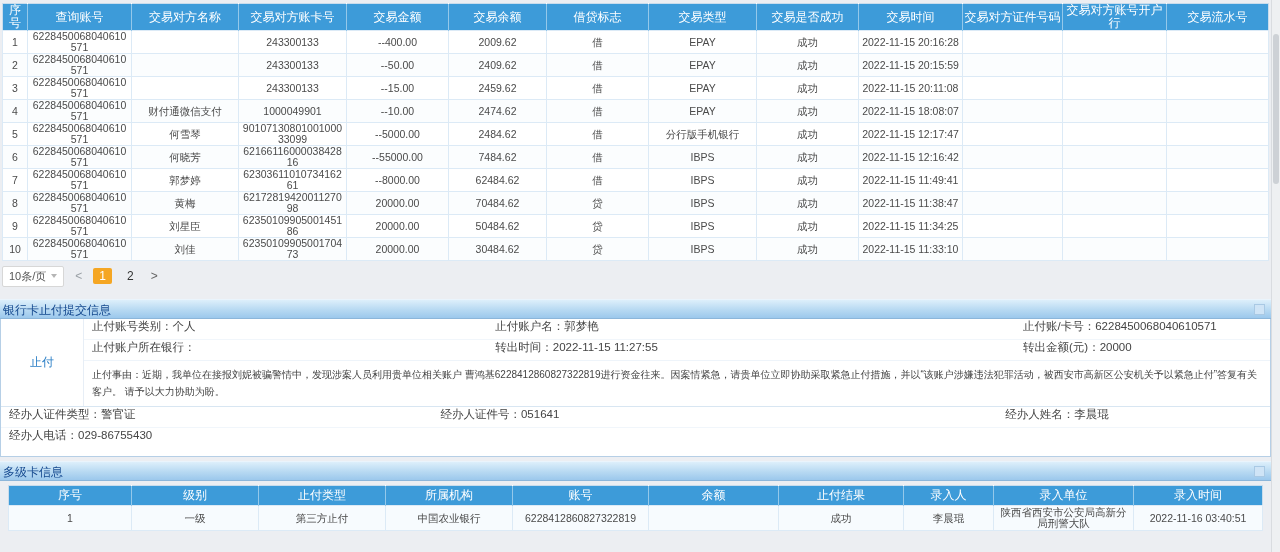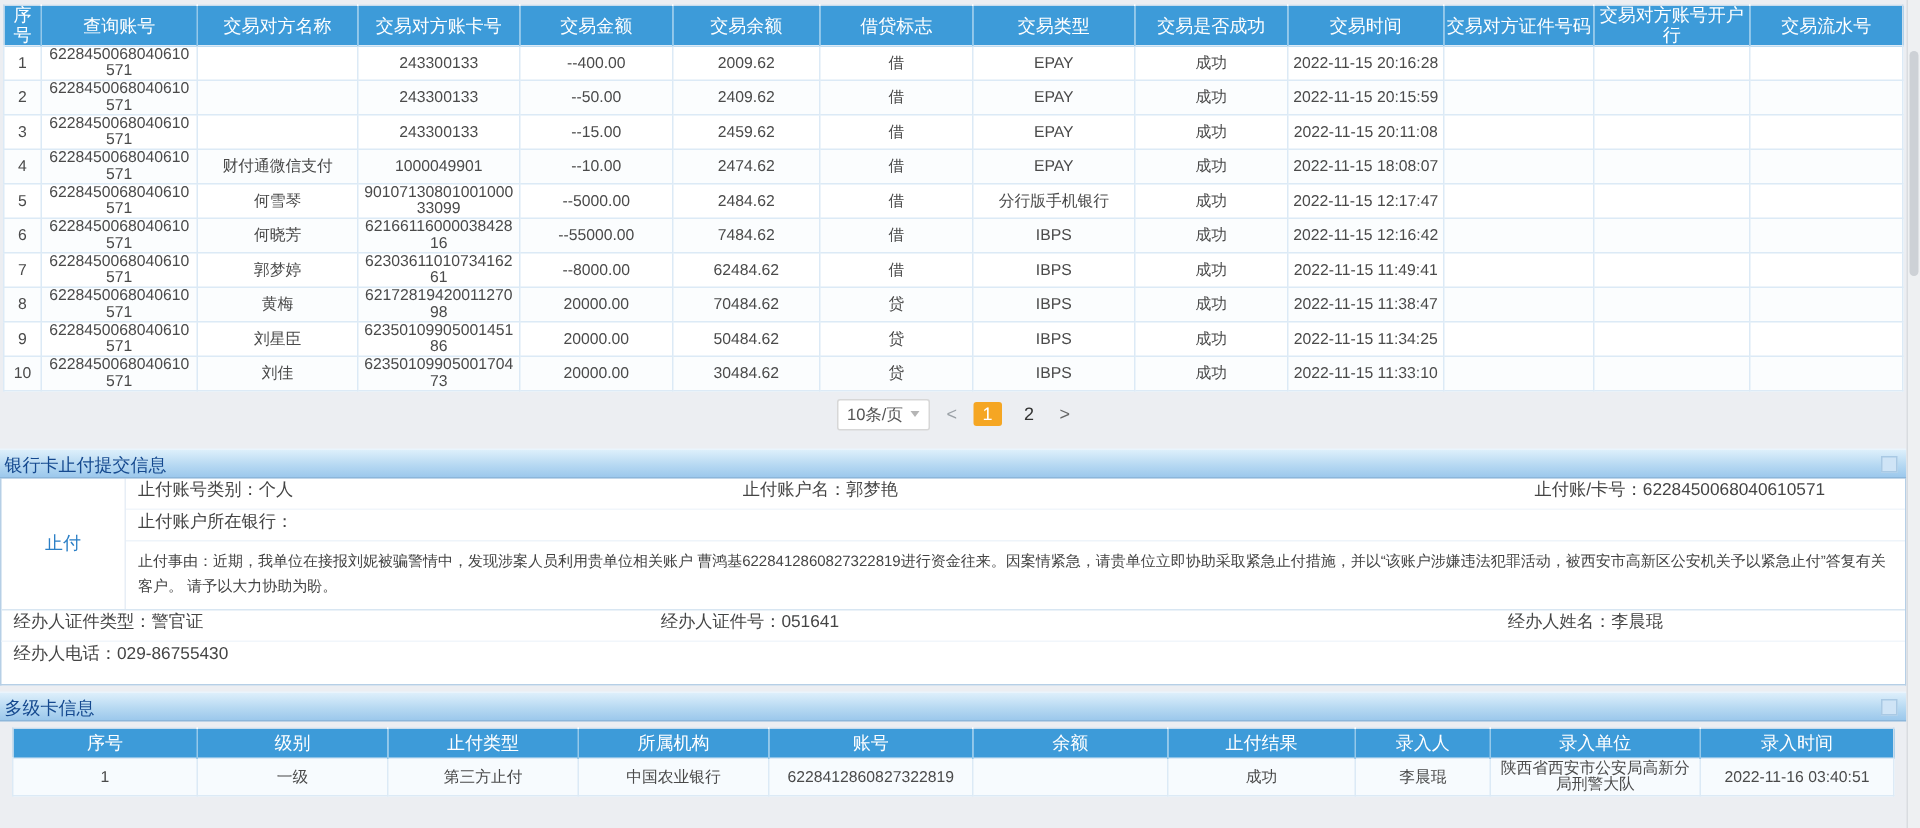--- a/index.html
+++ b/index.html
@@ -21,21 +21,21 @@
   }
   .tx th:last-child { border-right: none; }
   .tx td {
     font-size: 10.5px; color: #4a4a4a; text-align: center;
     border: 1px solid #dceaf6; height: 21px; padding: 0 2px;
     line-height: 11px; word-break: break-all;
   }
   .tx tbody tr:nth-child(even) td { background: #fbfdfe; }
 
   
-  .pagination { display: flex; justify-content: center; align-items: center; gap: 9px; margin-top: 5px; height: 20px; }
+  .pagination { display: flex; align-items: center; gap: 9px; margin-top: 5px; height: 20px; }
   .size-select {
     display: inline-flex; align-items: center; gap: 5px;
     border: 1px solid #d7d7d7; background: #fff; color: #555;
     font-size: 11px; padding: 2px 6px; border-radius: 2px; cursor: pointer;
   }
   .caret { width: 0; height: 0; border-left: 3px solid transparent; border-right: 3px solid transparent; border-top: 4px solid #b5b5b5; }
   .page-arrow { font-size: 12px; color: #9aa0a6; cursor: pointer; padding: 0 2px; }
   .page-arrow.next { color: #666; }
   .page-num { font-size: 12px; color: #333; padding: 1px 6px; cursor: pointer; }
   .page-num.active { background: #f5a623; color: #fff; border-radius: 2px; }
@@ -309,20 +309,22 @@
     <div class="group">
       <div class="group-label">止付</div>
       <div class="group-rows">
         <div class="field-row">
           <div class="field">止付账号类别：个人</div>
           <div class="field">止付账户名：郭梦艳</div>
           <div class="field">止付账/卡号：6228450068040610571</div>
         </div>
         <div class="field-row">
           <div class="field">止付账户所在银行：</div>
+          <div class="field">转出时间：2022-11-15 11:27:55</div>
+          <div class="field">转出金额(元)：20000</div>
         </div>
         <div class="reason-row">止付事由：近期，我单位在接报刘妮被骗警情中，发现涉案人员利用贵单位相关账户 曹鸿基6228412860827322819进行资金往来。因案情紧急，请贵单位立即协助采取紧急止付措施，并以“该账户涉嫌违法犯罪活动，被西安市高新区公安机关予以紧急止付”答复有关客户。 请予以大力协助为盼。</div>
       </div>
     </div>
     <div class="group">
       <div class="group-rows">
         <div class="field-row">
           <div class="field">经办人证件类型：警官证</div>
           <div class="field">经办人证件号：051641</div>
           <div class="field">经办人姓名：李晨琨</div>

